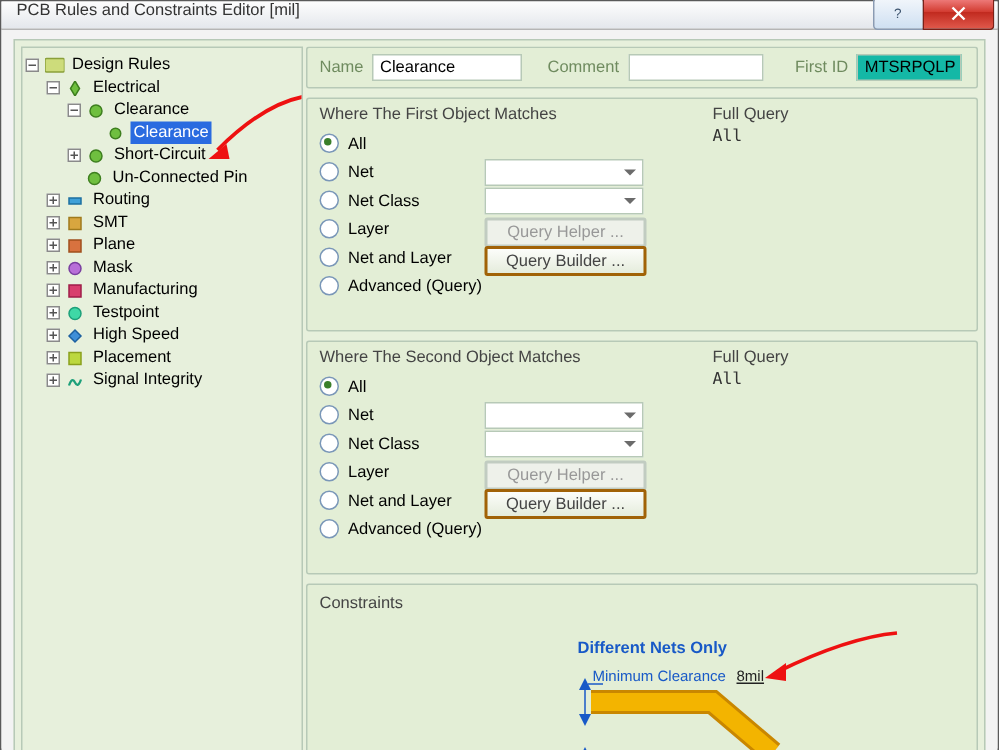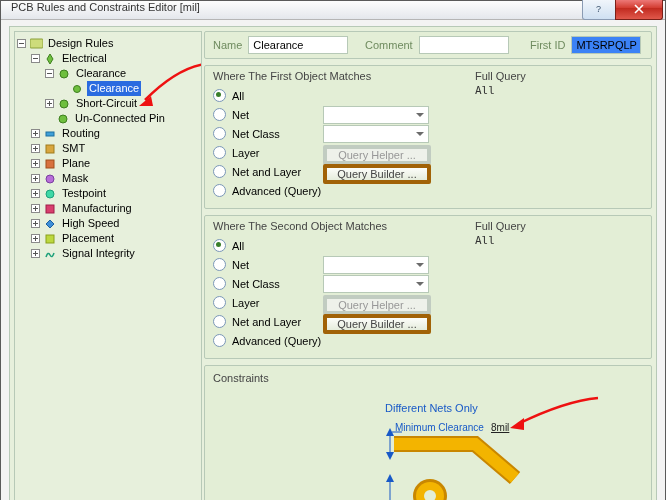--- a/index.html
+++ b/index.html
@@ -124,24 +124,24 @@
   }
   .lbl { color:#6f8b5f;}
   .textfield {
     height:18px;
     background:#fff;
     border:1px solid #b7c9b7;
     box-sizing:border-box;
     padding:0 4px;
     display:flex;align-items:center;
   }
-  .textfield.ro { background:#3b82f6;}
+  .textfield.ro { background:#14b8a6;}
   .matches {
     display:flex;
-    padding:4px 6px 8px 8px;
+    padding:4px 6px 20px 8px;
     gap:11px;
   }
   .match-left { flex:1; position:relative;}
   .mtitle { color:#444; margin-bottom:4px;}
   .mrow { display:flex; align-items:center; height:19px; gap:6px;}
   .radio {
     width:11px;height:11px;border:1px solid #7a97b8;
     border-radius:50%; background:#fff; position:relative; flex:none;
   }
   .radio.checked::after{
@@ -153,41 +153,41 @@
     border:1px solid #b7c9b7; background:#fff;
     box-sizing:border-box; position:relative;
   }
   .combo::after{
     content:""; position:absolute; right:4px; top:6px;
     border:4px solid transparent; border-top-color:#6b6b6b;
   }
   .btn {
     height:20px;
     padding:0 10px;
-    border:4px solid #a16207;
+    border:2px solid #a16207;
     background:linear-gradient(#fcfdfa,#e5ecdc);
     border-radius:2px;
     display:inline-flex;align-items:center;justify-content:center;
     color:#444;
     box-sizing:border-box;
   }
   .btn.disabled { color:#989898; border-color:#c1ccc1; background:#eef1ea;}
   .fq { width:170px; }
   .fq .mtitle{ margin-bottom:2px;}
   .fq .val { font-family:Consolas,monospace; color:#333;}
   
   .constraints {
     flex:1; min-height:170px;
     position:relative;
     padding:6px 8px;
   }
   .constraints .ctitle{ color:#444;}
   .diffnets{
     position:absolute; left:180px; top:36px;
-    color:#1859c7; font-weight:400;
+    color:#1859c7; font-weight:700;
   }
   .minlabel{
     position:absolute; left:190px; top:56px;
     color:#1859c7; font-size:10px;
   }
   .minval{
     position:absolute; left:286px; top:56px;
     text-decoration:underline; color:#222; font-size:10px;
   }
   .graphic{
@@ -338,35 +338,35 @@
                       </svg>
                     </span>
                     <span class="nlabel">Mask</span>
                   </div>
                 </li>
               <li class="node">
                   <div class="row">
                     <span class="expander plus"></span>
                     <span class="nicon">
                       <svg class="ic-dot" viewBox="0 0 10 10">
+                        <rect x="1" y="1" width="8" height="8" fill="#d83f6d" stroke="#a01d48"></rect>
+                      </svg>
+                    </span>
+                    <span class="nlabel">Manufacturing</span>
+                  </div>
+                </li>
+              <li class="node">
+                  <div class="row">
+                    <span class="expander plus"></span>
+                    <span class="nicon">
+                      <svg class="ic-dot" viewBox="0 0 10 10">
                         <circle cx="5" cy="5" r="4" fill="#3fd8a6" stroke="#1da07a"></circle>
                       </svg>
                     </span>
                     <span class="nlabel">Testpoint</span>
-                  </div>
-                </li>
-              <li class="node">
-                  <div class="row">
-                    <span class="expander plus"></span>
-                    <span class="nicon">
-                      <svg class="ic-dot" viewBox="0 0 10 10">
-                        <rect x="1" y="1" width="8" height="8" fill="#d83f6d" stroke="#a01d48"></rect>
-                      </svg>
-                    </span>
-                    <span class="nlabel">Manufacturing</span>
                   </div>
                 </li>
               <li class="node">
                   <div class="row">
                     <span class="expander plus"></span>
                     <span class="nicon">
                       <svg class="ic-dot" viewBox="0 0 10 10">
                         <polygon points="1,5 5,1 9,5 5,9" fill="#3f8fd8" stroke="#1d60a0"></polygon>
                       </svg>
                     </span>

